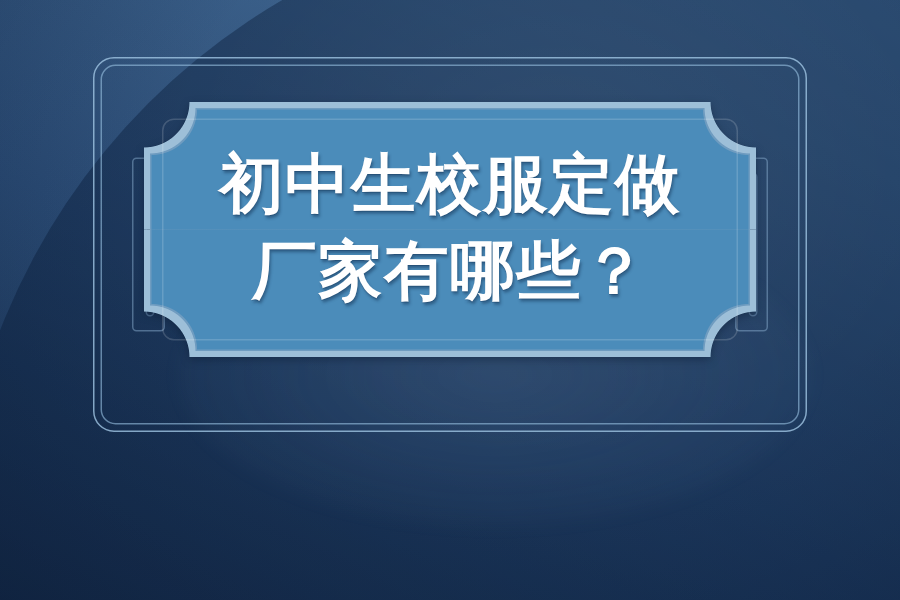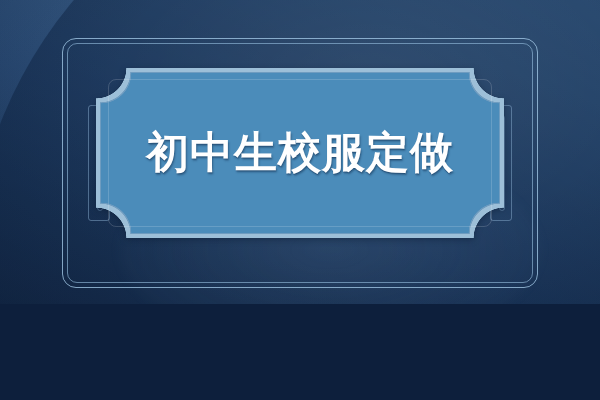--- a/index.html
+++ b/index.html
@@ -7,21 +7,21 @@
     padding: 0;
     background: #0d1f3c;
   }
   body {
     font-family: "Liberation Sans", "DejaVu Sans", sans-serif;
   }
 
   #poster {
     position: relative;
     width: 600px;
-    height: 304px;
+    height: 400px;
     overflow: hidden;
     background: #1b3a63;
   }
 
   
   .bg-base {
     position: absolute;
     inset: 0;
     background: linear-gradient(205deg,
         #3f6894 0%,
@@ -210,15 +210,16 @@
 
   <div class="plaque-wrap">
     <div class="plaque-border plaque-shape"></div>
     <div class="plaque-mid plaque-shape"></div>
     <div class="plaque-face plaque-shape"></div>
     <div class="plaque-hairline"></div>
   </div>
 
   <div class="headline">
     <div class="line">初中生校服定做</div>
+    <div class="line">厂家有哪些？</div>
   </div>
 
 </div>
 
 </body></html>

